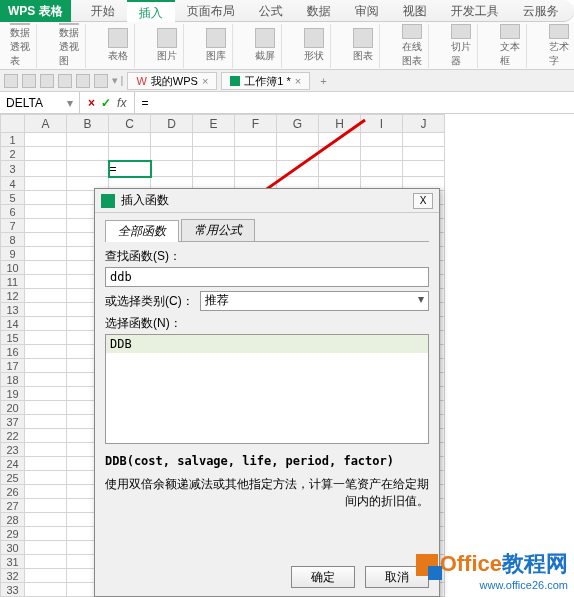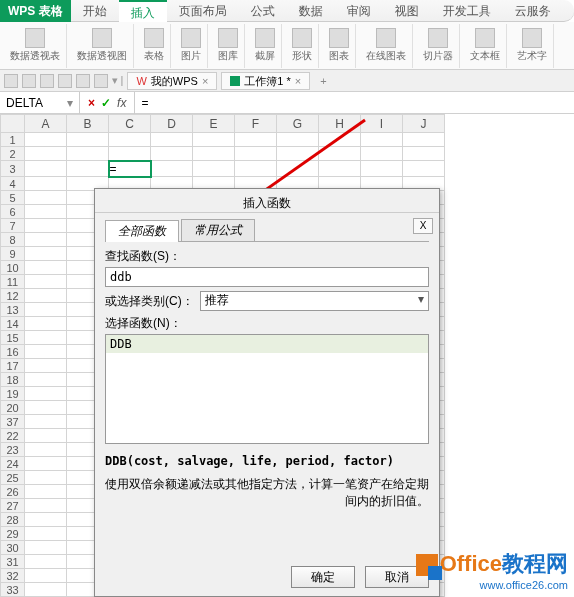--- a/index.html
+++ b/index.html
@@ -5,21 +5,21 @@
   * { box-sizing: border-box; margin: 0; padding: 0; }
   body { font-family: "Microsoft YaHei", SimSun, sans-serif; font-size: 12px; background: #fff; width: 574px; height: 597px; overflow: hidden; position: relative; }
   
   
   .titlebar { background: linear-gradient(#f8f8f8,#f0f0f0); height: 22px; display: flex; align-items: center; border-bottom: 1px solid #ccc; border-radius: 10px; }
   .app-badge { background: #0d9b5b; color: #fff; padding: 0 8px; height: 22px; line-height: 22px; font-weight: bold; font-size: 12px; }
   .tab { padding: 0 12px; height: 22px; line-height: 22px; color: #555; cursor: pointer; }
   .tab.active { background: #fff; border-top: 2px solid #0d9b5b; color: #0d9b5b; }
   
   
-  .ribbon { height: 48px; background: #fafafa; border-bottom: 1px solid #d0d0d0; display: flex; align-items: center; padding: 2px 4px; gap: 4px; }
+  .ribbon { height: 48px; background: #fafafa; border-bottom: 1px solid #d0d0d0; display: flex; align-items: center; padding: 2px 4px; gap: 16px; }
   .rgroup { display: flex; flex-direction: column; align-items: center; justify-content: center; padding: 0 6px; border-right: 1px solid #e0e0e0; height: 44px; font-size: 10px; color: #666; }
   .rgroup .icn { width: 20px; height: 20px; background: #ddd; border: 1px solid #bbb; margin-bottom: 1px; }
   
   
   .qat { height: 22px; background: #f0f0f0; border-bottom: 1px solid #d0d0d0; display: flex; align-items: center; padding: 0 4px; gap: 4px; font-size: 11px; }
   .qat .qicn { width: 14px; height: 14px; background: #e0e0e0; border: 1px solid #bbb; }
   .doctab { background: #fafafa; border: 1px solid #ccc; padding: 0 8px; height: 18px; line-height: 18px; display: flex; align-items: center; gap: 4px; }
   .doctab .red { color: #d33; }
   .doctab .grn { width: 10px; height: 10px; background: #0d9b5b; }
   
@@ -38,21 +38,21 @@
   .grid th, .grid td { border: 1px solid #d4d4d4; font-weight: normal; }
   .grid th { background: #f0f0f0; color: #555; }
   .colhdr { width: 42px; height: 18px; }
   .rowhdr { width: 24px; height: 14px; text-align: center; font-size: 11px; }
   .corner { width: 24px; height: 18px; background: #f0f0f0; }
   .cell { width: 42px; height: 14px; }
   .active-cell { border: 2px solid #0d9b5b !important; position: relative; }
   
   
   .dialog { position: absolute; left: 94px; top: 188px; width: 346px; background: #f0f0f0; border: 1px solid #888; box-shadow: 2px 2px 6px rgba(0,0,0,0.3); }
-  .dlg-title { height: 24px; display: flex; align-items: center; padding: 0 6px; gap: 6px; border-bottom: 1px solid #ccc; flex-direction: column; }
+  .dlg-title { height: 24px; display: flex; align-items: center; padding: 0 6px; gap: 6px; border-bottom: 1px solid #ccc; }
   .dlg-title .grn-sq { width: 14px; height: 14px; background: #0d9b5b; }
   .dlg-close { margin-left: auto; width: 20px; height: 16px; border: 1px solid #aaa; background: #fafafa; text-align: center; line-height: 14px; font-size: 10px; }
   .dlg-body { padding: 6px 10px 10px; }
   .dlg-tabs { display: flex; border-bottom: 1px solid #aaa; margin-bottom: 6px; }
   .dlg-tab { padding: 2px 12px; border: 1px solid #aaa; border-bottom: none; background: #e8e8e8; margin-right: 2px; font-size: 12px; font-style: italic; }
   .dlg-tab.active { background: #fff; position: relative; top: 1px; }
   .dlg-label { font-size: 12px; margin: 4px 0 2px; }
   .dlg-input { width: 100%; border: 1px solid #999; padding: 2px 4px; font-family: monospace; font-size: 12px; background: #fff; }
   .dlg-row { display: flex; align-items: center; gap: 6px; margin: 4px 0; }
   .dlg-select { flex: 1; border: 1px solid #999; background: #fff; height: 20px; padding: 0 4px; font-size: 12px; }
@@ -75,21 +75,21 @@
   .wm-icn { display: inline-block; width: 22px; height: 22px; background: #e67817; vertical-align: middle; margin-right: 2px; position: relative; }
   .wm-icn::after { content:""; position:absolute; right:-4px; bottom:-4px; width:14px; height:14px; background:#1a73c9; }
 </style>
 </head>
 <body>
 
 <div class="titlebar">
   <div class="app-badge">
     <span>WPS 表格</span>
   </div>
-  <div id="menu-tabs-holder" style="display:flex;">
+  <div id="menu-tabs-holder" style="display:flex;margin-left:8px;">
       <div class="tab">开始</div>
       <div class="tab active">插入</div>
       <div class="tab">页面布局</div>
       <div class="tab">公式</div>
       <div class="tab">数据</div>
       <div class="tab">审阅</div>
       <div class="tab">视图</div>
       <div class="tab">开发工具</div>
       <div class="tab">云服务</div>
     </div>

